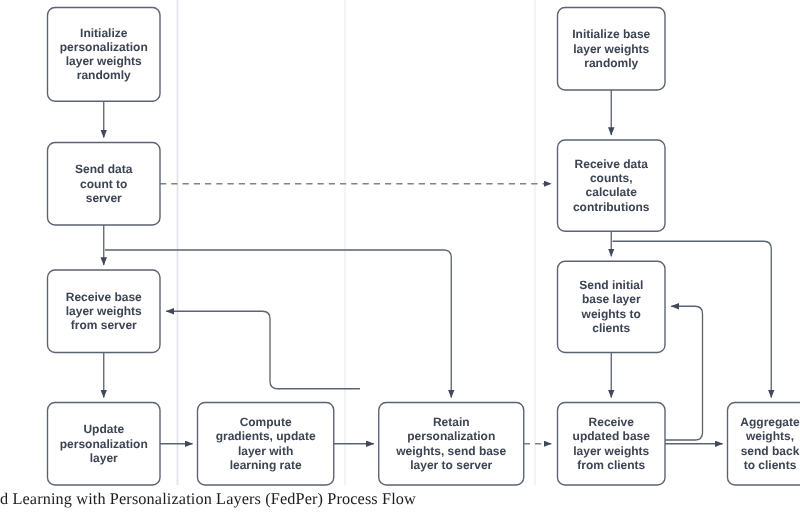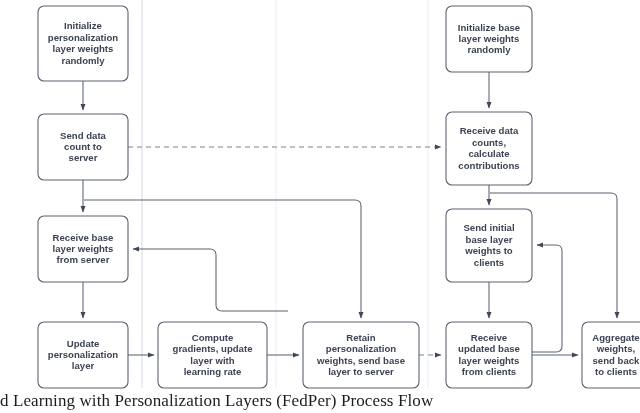--- a/index.html
+++ b/index.html
@@ -58,21 +58,21 @@
   .lane-divider.faint {
     stroke: #f0f1f3;
     stroke-width: 1.2;
   }
   .caption {
     position: absolute;
     left: 0;
     top: 391px;
     width: 640px;
     font-family: "Liberation Serif", serif;
-    font-size: 17px;
+    font-size: 13px;
     color: #1c1c1c;
     letter-spacing: 0.1px;
     white-space: nowrap;
   }
 </style>
 </head>
 <body>
 
 <div id="diagram-root">
   <svg class="flow" viewBox="0 0 640 413">

